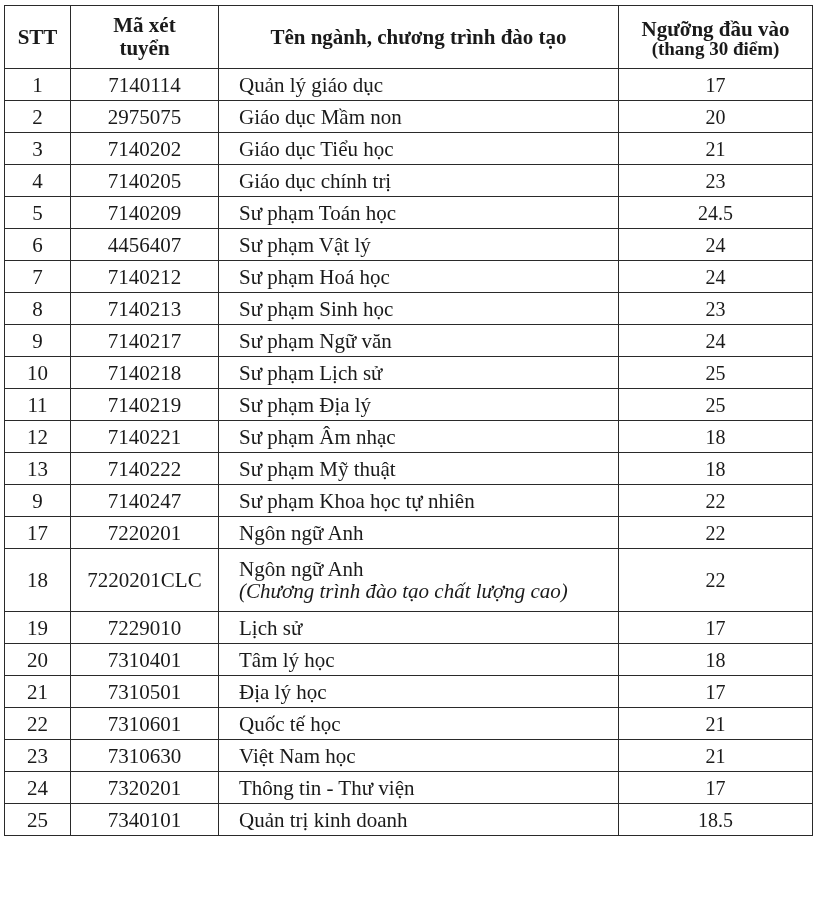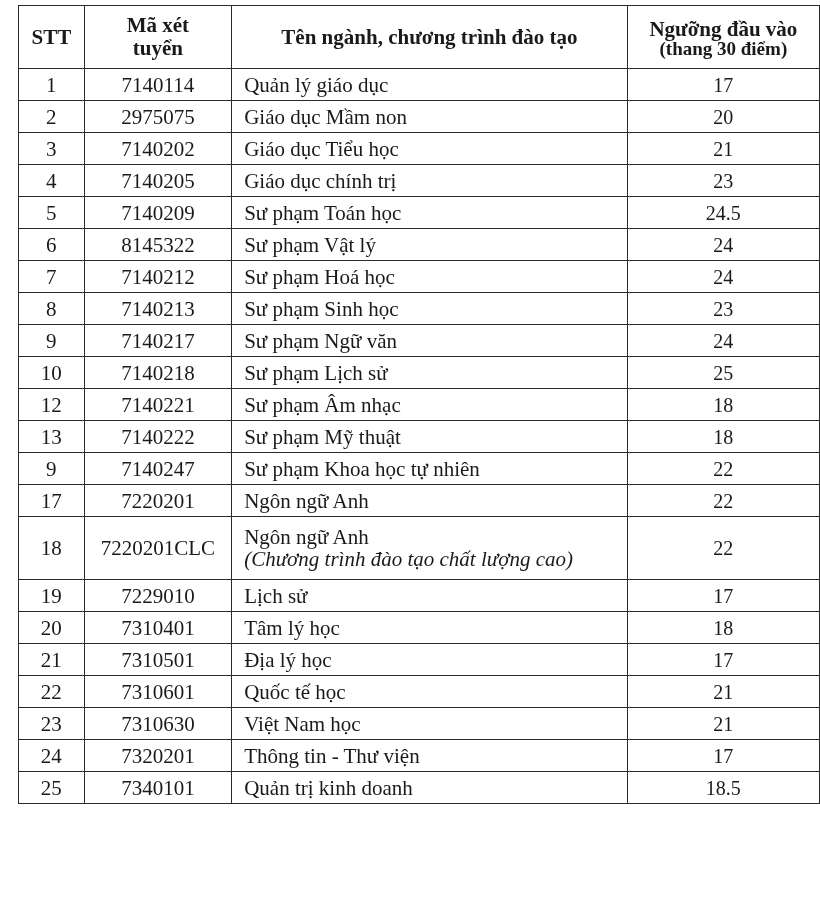--- a/index.html
+++ b/index.html
@@ -1,27 +1,27 @@
 <!DOCTYPE html>
 <html><head>
 <meta charset="utf-8">
 <style>
   html, body { margin: 0; padding: 0; background: #ffffff; }
   body { width: 820px; height: 917px; overflow: hidden; position: relative;
          font-family: "Liberation Serif", "DejaVu Serif", serif; color: #1a1a1a; }
-  .doc { position: absolute; left: 18px; top: 5px; }
+  .doc { position: absolute; left: 4px; top: 5px; }
   table { border-collapse: collapse; table-layout: fixed; }
   col.c1 { width: 66px; } col.c2 { width: 148px; } col.c3 { width: 400px; } col.c4 { width: 194px; }
   th, td { border: 1.6px solid #2a2a2a; padding: 0; }
   th { font-weight: bold; text-align: center; height: 62px; }
   th .h1 { font-size: 21px; line-height: 23px; display: block; }
   th .h2 { font-size: 19px; line-height: 15px; display: block; }
   td { height: 31px; font-size: 21px; line-height: 22px; }
   td.stt, td.code, td.score { text-align: center; }
-  td.name { text-align: left; padding-left: 12px; }
+  td.name { text-align: left; padding-left: 20px; }
   td.score { font-size: 20px; }
   tr.tall td { height: 62px; }
   .note { font-style: italic; display: block; }
   .namebox { display: block; }
 </style>
 </head>
 <body>
 
 <div class="doc">
   <table>
@@ -90,21 +90,21 @@
     <td class="stt">5</td>
     <td class="code">7140209</td>
     <td class="name">
       <span class="namebox">Sư phạm Toán học</span>
 
     </td>
     <td class="score">24.5</td>
   </tr>
         <tr>
     <td class="stt">6</td>
-    <td class="code">8145322</td>
+    <td class="code">4456407</td>
     <td class="name">
       <span class="namebox">Sư phạm Vật lý</span>
 
     </td>
     <td class="score">24</td>
   </tr>
         <tr>
     <td class="stt">7</td>
     <td class="code">7140212</td>
     <td class="name">
@@ -129,20 +129,29 @@
       <span class="namebox">Sư phạm Ngữ văn</span>
 
     </td>
     <td class="score">24</td>
   </tr>
         <tr>
     <td class="stt">10</td>
     <td class="code">7140218</td>
     <td class="name">
       <span class="namebox">Sư phạm Lịch sử</span>
+
+    </td>
+    <td class="score">25</td>
+  </tr>
+        <tr>
+    <td class="stt">11</td>
+    <td class="code">7140219</td>
+    <td class="name">
+      <span class="namebox">Sư phạm Địa lý</span>
 
     </td>
     <td class="score">25</td>
   </tr>
         <tr>
     <td class="stt">12</td>
     <td class="code">7140221</td>
     <td class="name">
       <span class="namebox">Sư phạm Âm nhạc</span>
 

